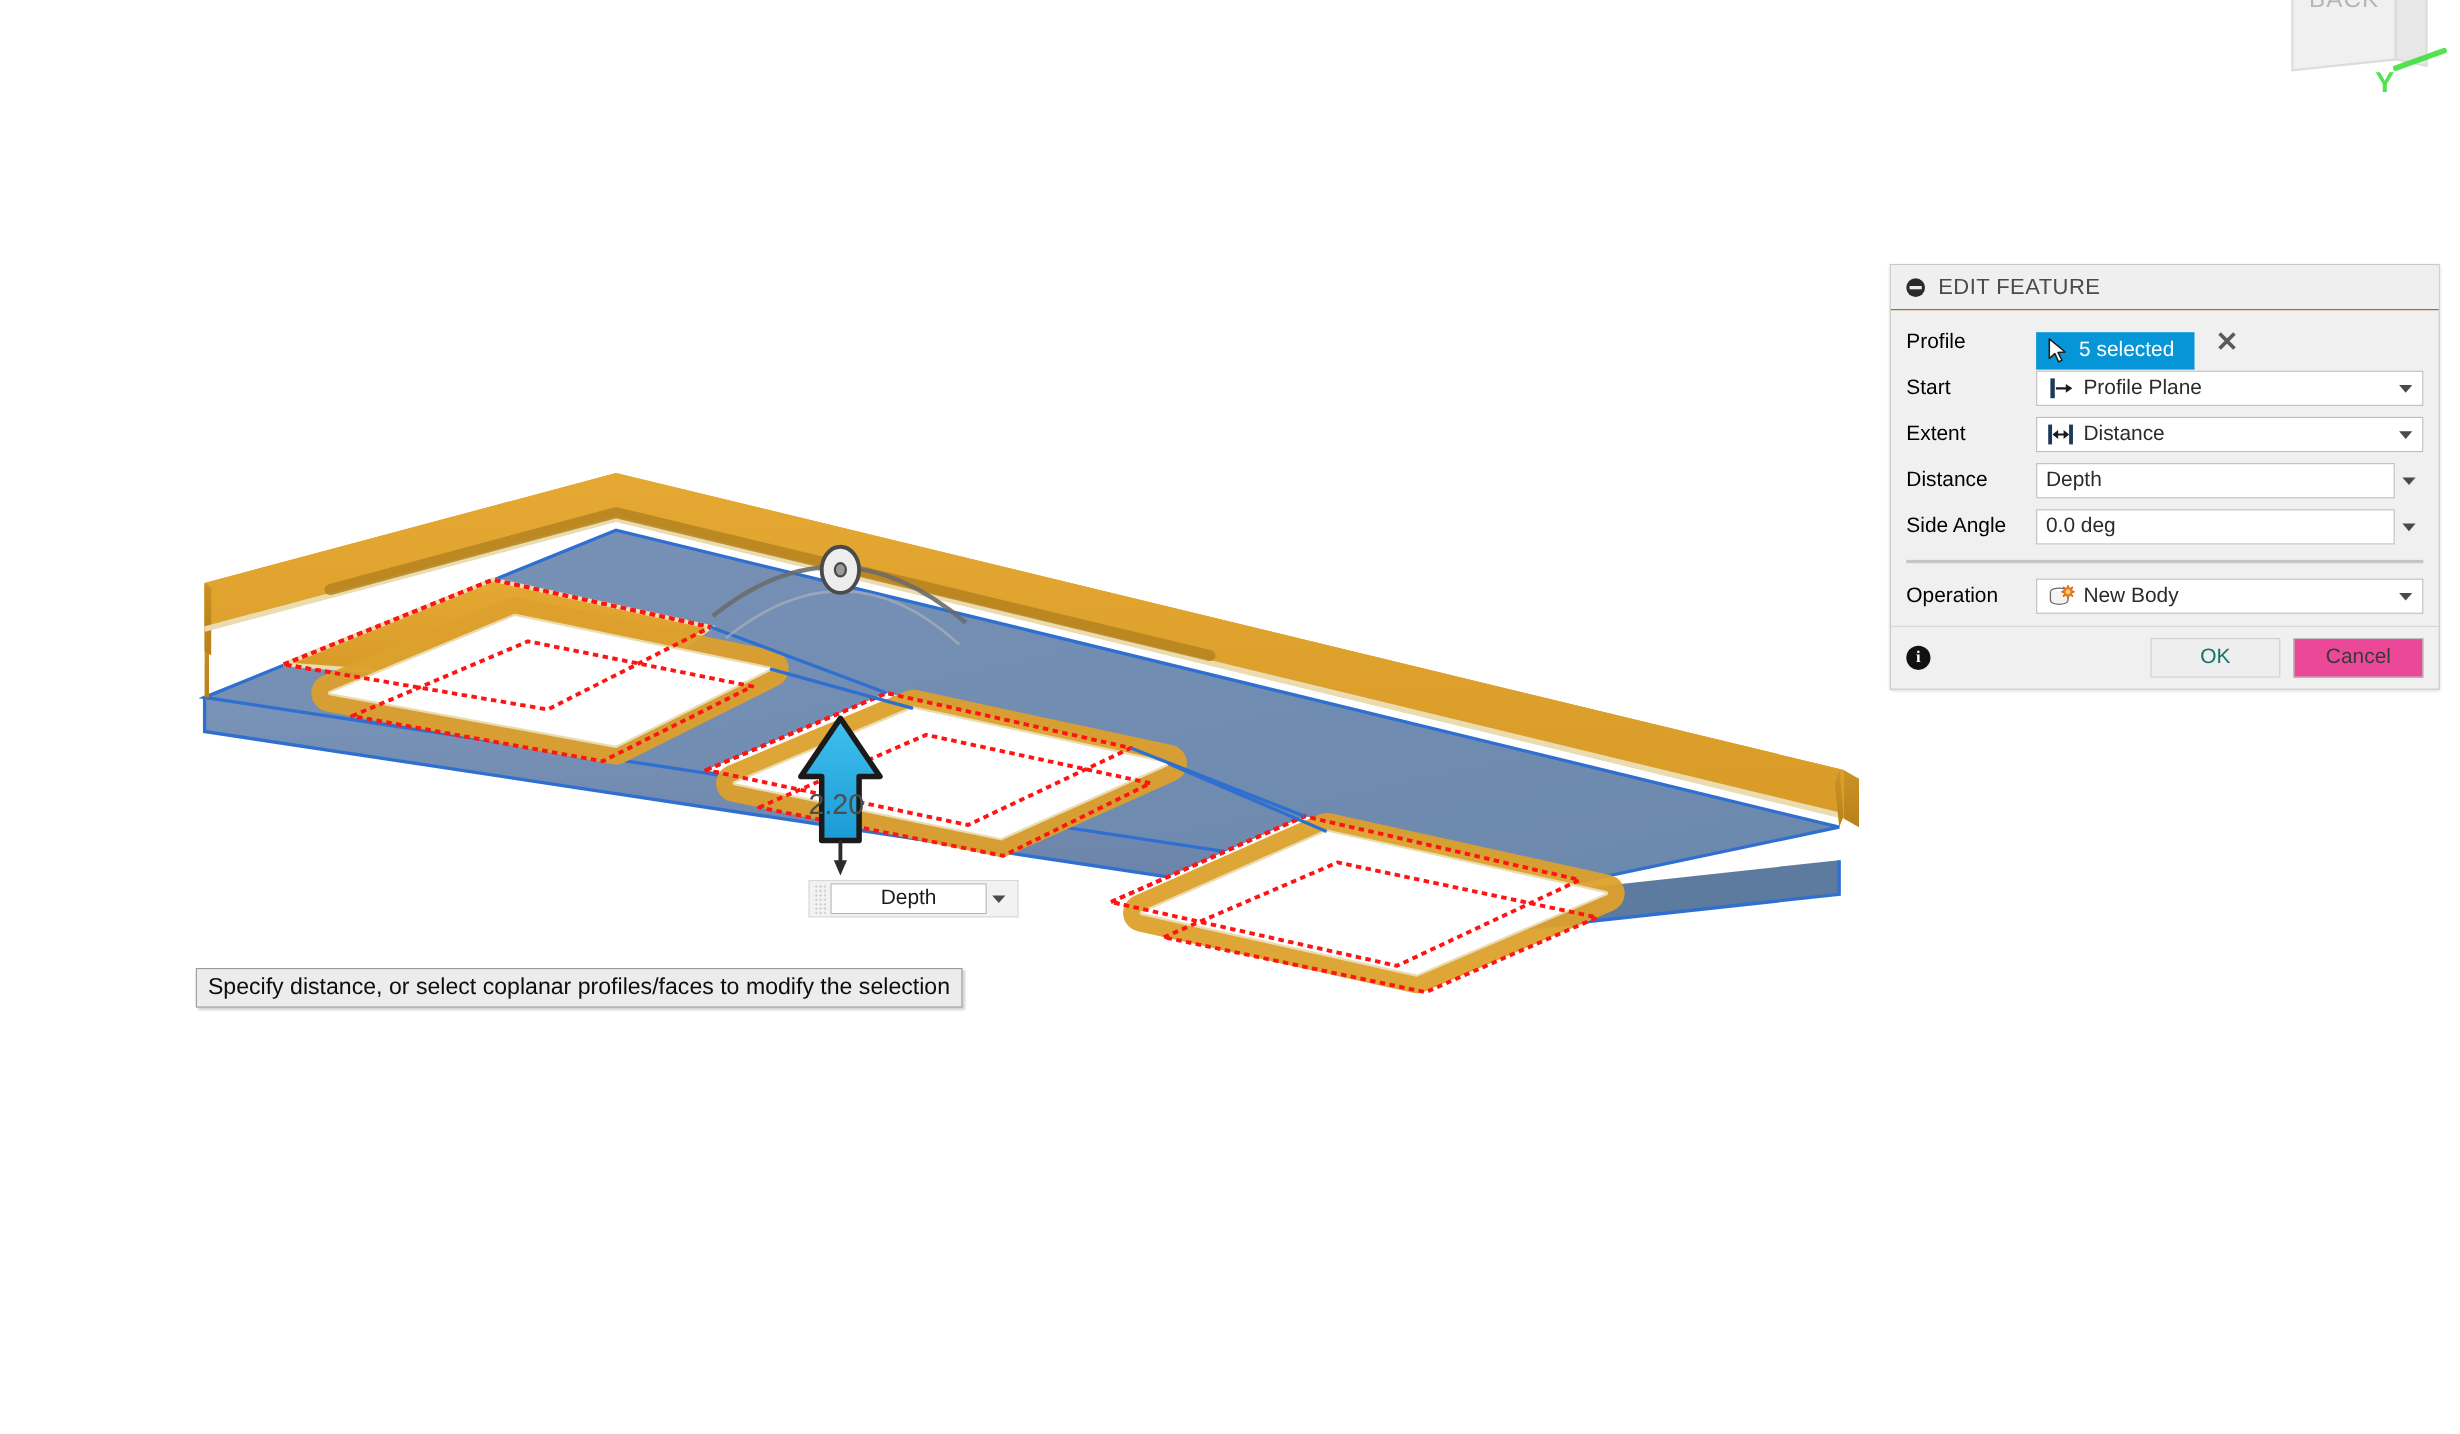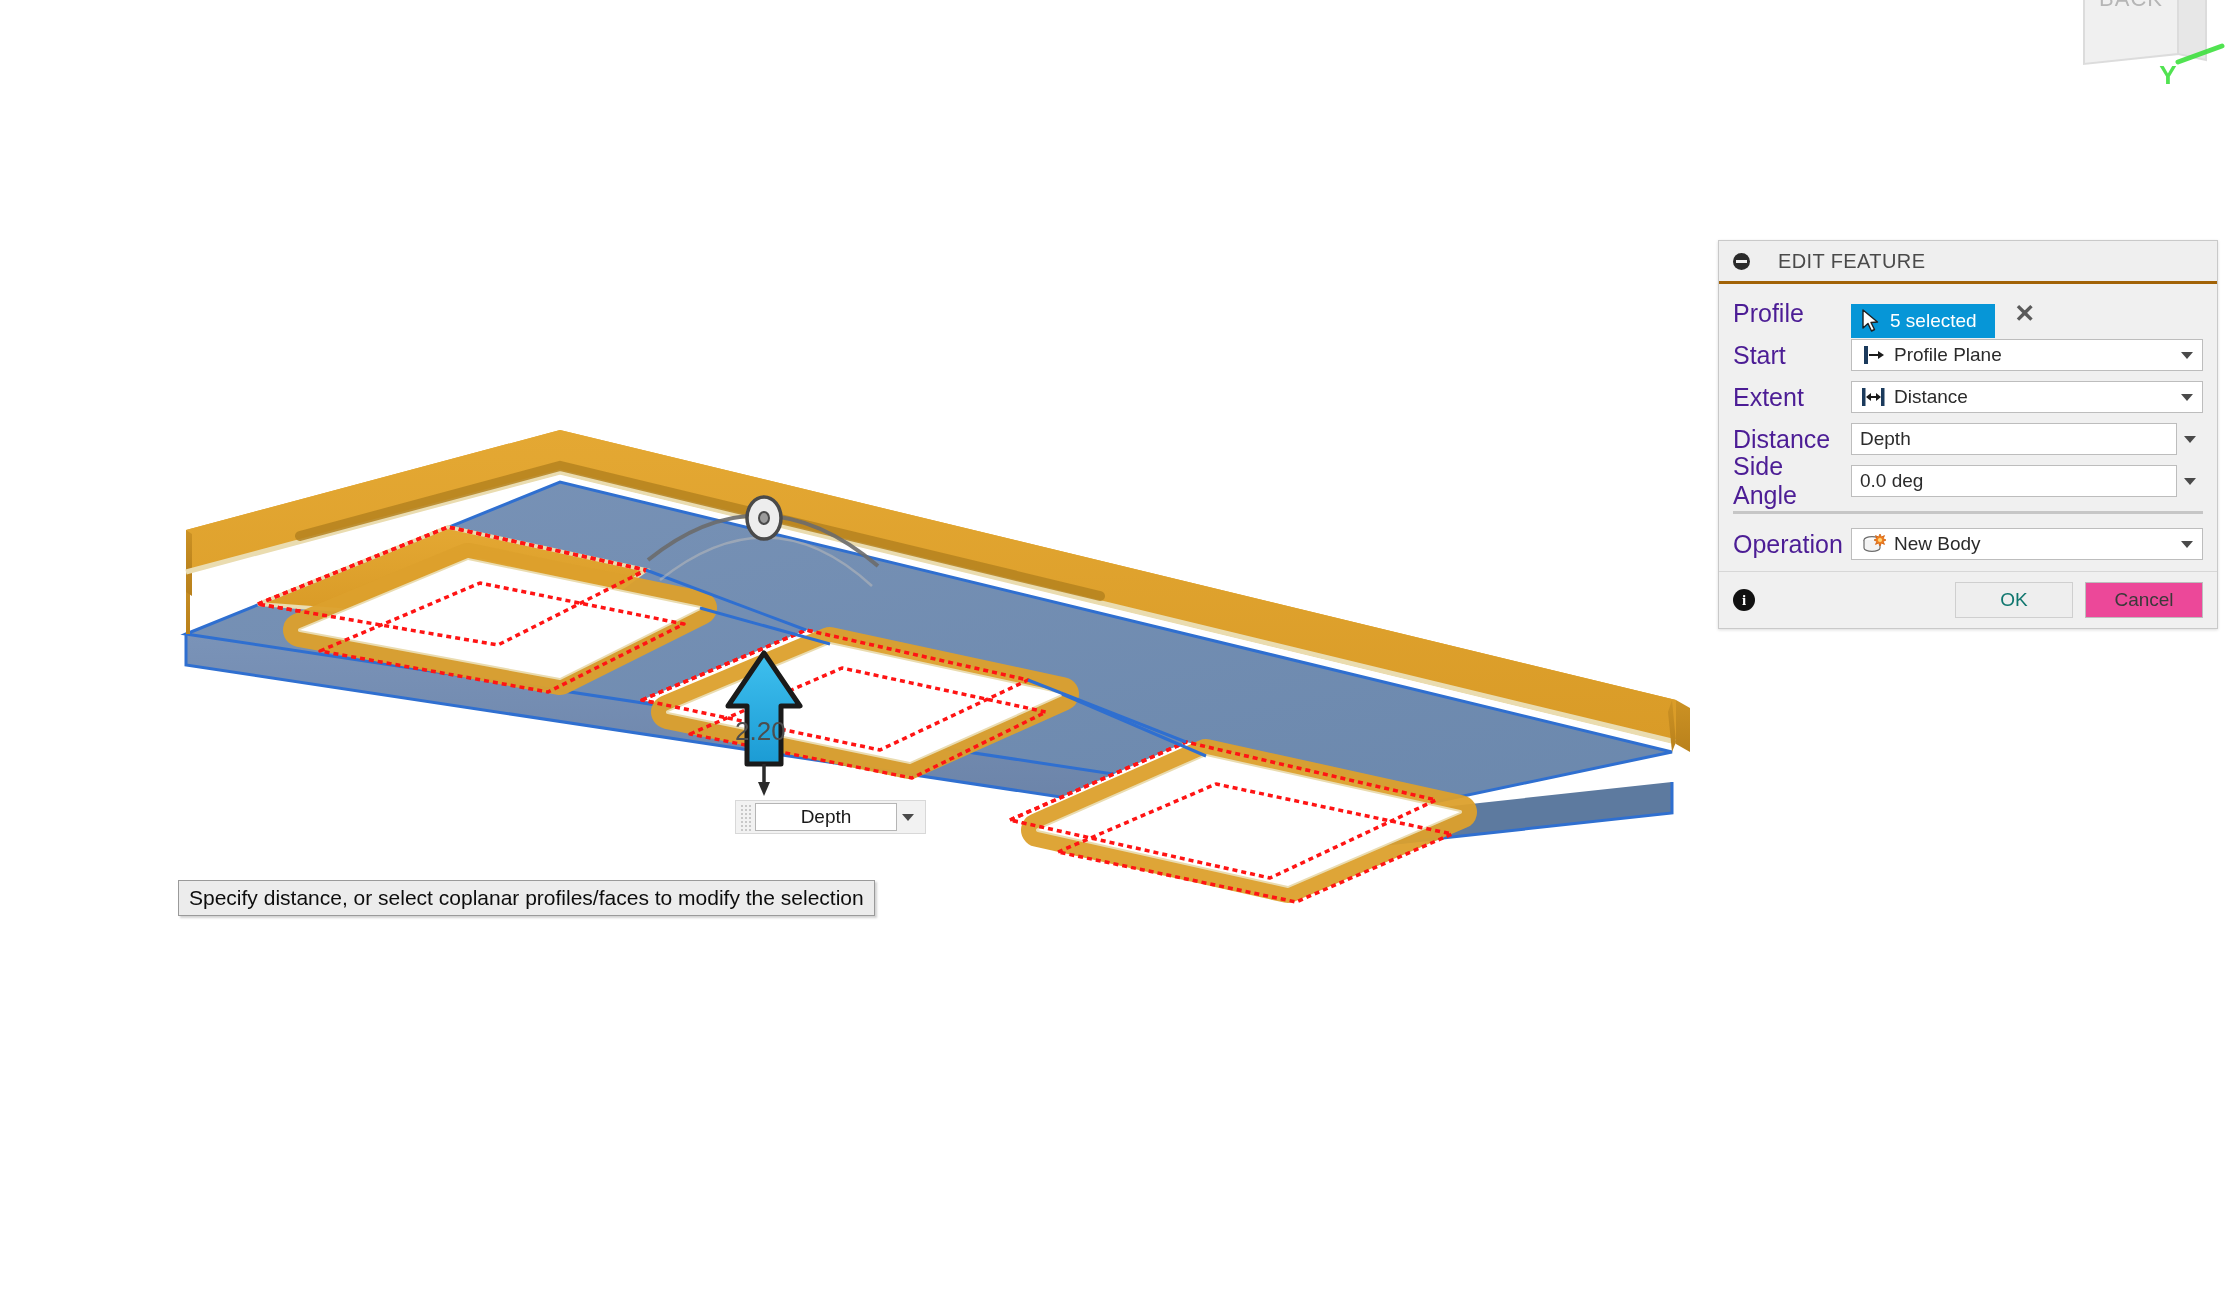--- a/index.html
+++ b/index.html
@@ -59,40 +59,40 @@
   #dialog {
     position:absolute; left:1718px; top:240px;
     width:500px;
     background:#f0f0f0;
     border:1px solid #c9c9c9;
     box-shadow: 0 1px 3px rgba(0,0,0,0.14);
     font-size:19px; color:#3a3a3a;
     box-sizing:border-box;
   }
   #dialog .title-bar {
-    display:flex; align-items:center; gap:28px;
+    display:flex; align-items:center; gap:12px;
     height:40px; padding:0 14px;
-    background:#efefef; border-bottom:3px solid #a16207;
+    background:#efefef; border-bottom:1px solid #a16207;
   }
   .collapse-icon {
     width:17px; height:17px; border-radius:50%;
     background:#2b2b2b; position:relative; flex:0 0 auto;
   }
   .collapse-icon::after {
     content:""; position:absolute; left:3px; top:7.5px;
     width:11px; height:2.5px; background:#f0f0f0;
   }
   .title-text { font-size:20px; color:#4a4a4a; letter-spacing:0.4px; }
 
   .body-rows { padding:8px 0 6px 0; }
   .row {
     display:flex; align-items:center;
     height:42px; padding:0 14px;
   }
-  .row .label { width:118px; flex:0 0 auto; font-size:25px; color:#4c1d95; }
+  .row .label { width:118px; flex:0 0 auto; font-size:19px; color:#000000; }
 
   
   .sel-chip {
     display:flex; align-items:center; gap:10px;
     background:#0696d7; color:#fff;
     height:34px; padding:0 18px 0 10px;
     font-size:19px;
     margin-top:16px;
   }
   .clear-x {

